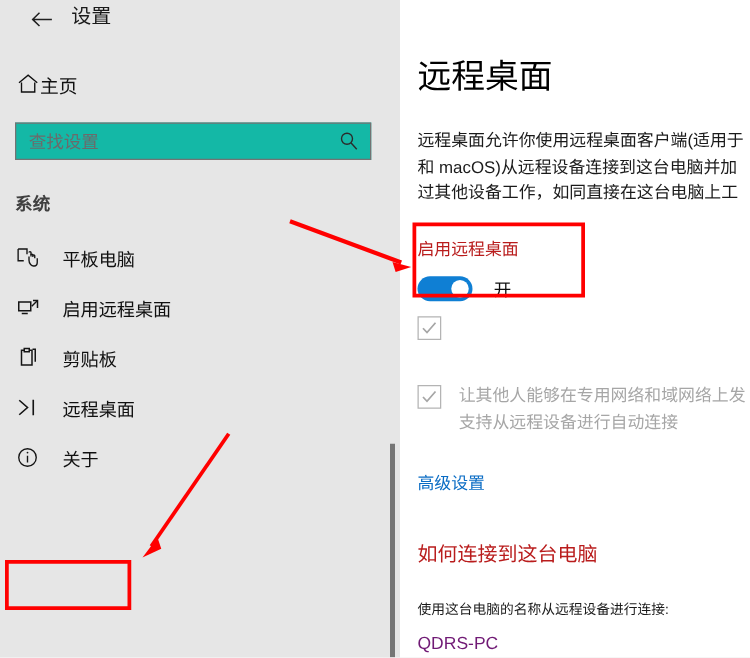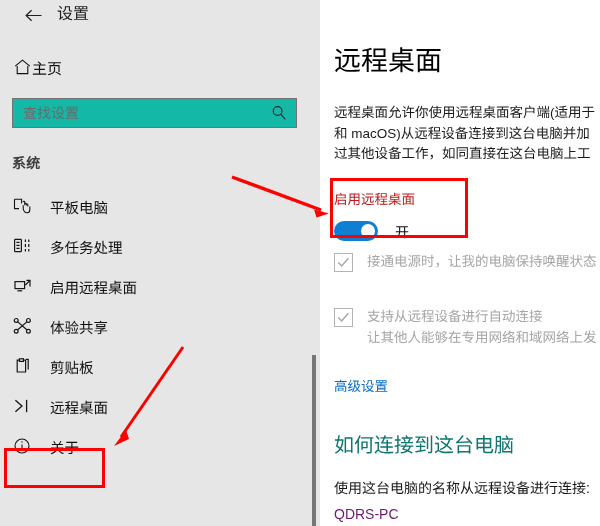--- a/index.html
+++ b/index.html
@@ -315,30 +315,30 @@
     color: #0a6cc4;
     cursor: pointer;
     white-space: nowrap;
     text-align: center;
   }
 
   .section-title {
     position: absolute;
     left: 14px;
     top: 432px;
-    font-size: 20px;
+    font-size: 16px;
     line-height: 26px;
-    color: #0f766e;
+    color: #b91c1c;
     white-space: nowrap;
   }
   .conn-desc {
     position: absolute;
     left: 14px;
     top: 478px;
-    font-size: 14px;
+    font-size: 11px;
     line-height: 20px;
     color: #1a1a1a;
     white-space: nowrap;
   }
   .pc-name {
     position: absolute;
     left: 14px;
     top: 504px;
     font-size: 14px;
     line-height: 20px;
@@ -405,58 +405,33 @@
             <path d="M1.5 2.2 V11.6 H6.0"></path>
             <path d="M10.2 5.0 c0-1.0 1.6-1.0 1.6 0 v3.2"></path>
             <path d="M11.8 7.0 c0-0.9 1.5-0.9 1.5 0 v1.6"></path>
             <path d="M13.3 7.6 c0-0.9 1.5-0.9 1.5 0 v2.0"></path>
             <path d="M10.2 8.2 v3.0 c0 3.0 2.2 4.6 3.6 4.6 h0.6 c1.4 0 2.4-1.2 2.4-3.0 v-3.2"></path>
           </svg>
         </span>
         <span class="nav-text">平板电脑</span>
       </div>
 
-      <div class="nav-item">
-        <span class="nav-ico">
-          <svg width="19" height="18" viewBox="0 0 19 18" fill="none" stroke="#151515" stroke-width="1.2">
-            <path d="M1.6 2.4 V14.6 M8.4 2.4 V14.6"></path>
-            <path d="M1.6 2.4 H8.4 M1.6 14.6 H8.4"></path>
-            <path d="M3.4 5.4 H6.6 M3.4 8.4 H6.6 M3.4 11.4 H6.6"></path>
-            <path d="M12.4 2.4 V5.0 M12.4 7.0 V10.0 M12.4 12.0 V14.6"></path>
-            <path d="M15.8 2.4 V5.0 M15.8 7.0 V10.0 M15.8 12.0 V14.6"></path>
-          </svg>
-        </span>
-        <span class="nav-text">多任务处理</span>
-      </div>
 
       <div class="nav-item">
         <span class="nav-ico">
           <svg width="19" height="18" viewBox="0 0 19 18" fill="none" stroke="#151515" stroke-width="1.2">
             <rect x="2.0" y="4.6" width="9.6" height="7.0"></rect>
             <path d="M4.4 13.8 H9.2"></path>
             <path d="M13.4 3.4 H17.0 V9.4"></path>
             <path d="M17.0 3.4 L12.4 8.0"></path>
           </svg>
         </span>
         <span class="nav-text">启用远程桌面</span>
       </div>
 
-      <div class="nav-item">
-        <span class="nav-ico">
-          <svg width="19" height="18" viewBox="0 0 19 18" fill="none" stroke="#151515" stroke-width="1.2">
-            <circle cx="3.2" cy="3.4" r="1.9"></circle>
-            <circle cx="15.4" cy="3.4" r="1.9"></circle>
-            <circle cx="3.2" cy="14.2" r="1.9"></circle>
-            <circle cx="15.4" cy="14.2" r="1.9"></circle>
-            <path d="M4.8 4.9 L13.8 12.7"></path>
-            <path d="M13.8 4.9 L4.8 12.7"></path>
-          </svg>
-        </span>
-        <span class="nav-text">体验共享</span>
-      </div>
 
       <div class="nav-item">
         <span class="nav-ico">
           <svg width="19" height="18" viewBox="0 0 19 18" fill="none" stroke="#151515" stroke-width="1.2">
             <path d="M6.4 3.2 H4.2 V15.0 H12.6 V3.2 H10.4"></path>
             <rect x="6.4" y="1.8" width="4.0" height="2.6"></rect>
             <path d="M13.0 2.4 H15.2 V12.4"></path>
           </svg>
         </span>
         <span class="nav-text">剪贴板</span>
@@ -510,34 +485,31 @@
         <div class="toggle-state">开</div>
       </div>
     </div>
 
     <div class="check-row r1">
       <span class="checkbox">
         <svg width="13" height="13" viewBox="0 0 13 13" fill="none" stroke="#a6a6a6" stroke-width="1.4">
           <path d="M1.4 6.6 L4.6 10.0 L11.4 2.2"></path>
         </svg>
       </span>
-      <span class="check-text">
-        <div>接通电源时，让我的电脑保持唤醒状态</div>
-      </span>
     </div>
 
     <div class="check-row r2">
       <span class="checkbox">
         <svg width="13" height="13" viewBox="0 0 13 13" fill="none" stroke="#a6a6a6" stroke-width="1.4">
           <path d="M1.4 6.6 L4.6 10.0 L11.4 2.2"></path>
         </svg>
       </span>
       <span class="check-text">
+        <div>让其他人能够在专用网络和域网络上发</div>
         <div>支持从远程设备进行自动连接</div>
-        <div>让其他人能够在专用网络和域网络上发</div>
       </span>
     </div>
 
     <div class="adv-link">高级设置</div>
 
     <div class="section-title">如何连接到这台电脑</div>
     <div class="conn-desc">使用这台电脑的名称从远程设备进行连接:</div>
     <div class="pc-name">QDRS-PC</div>
 
   </div>

